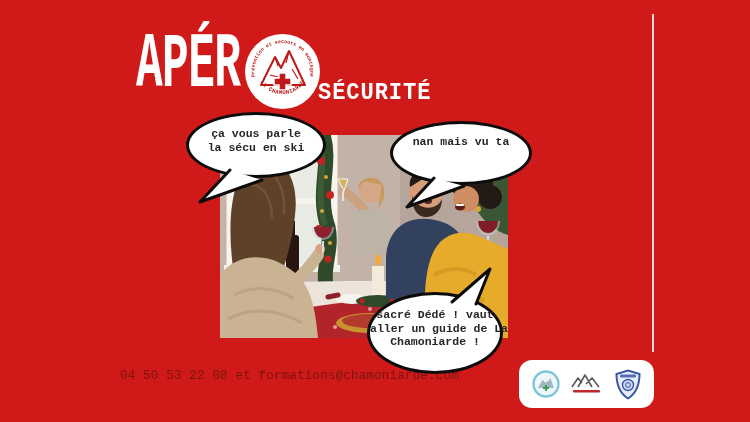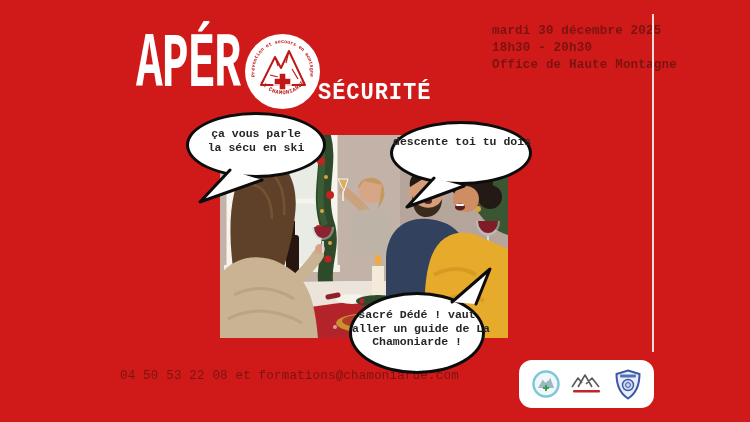--- a/index.html
+++ b/index.html
@@ -39,21 +39,21 @@
   
   .bubble{
     position:absolute;background:#fff;border:3px solid var(--bubble-border);
     border-radius:50%;z-index:3;box-sizing:border-box;
     color:var(--bubble-text);font-weight:bold;font-size:11.5px;line-height:13.5px;
     text-align:center;
   }
   .bubble .ln{white-space:nowrap;}
   .b1{left:186px;top:112px;width:140px;height:66px;padding-top:12px;}
   .b2{left:390px;top:121px;width:142px;height:64px;padding-top:11px;}
-  .b3{left:349px;top:292px;width:136px;height:82px;padding-top:13px;}
+  .b3{left:367px;top:292px;width:136px;height:82px;padding-top:13px;}
   .tail{position:absolute;z-index:4;}
   .t1{left:196px;top:168px;}
   .t2{left:402px;top:176px;}
   .t3{left:442px;top:266px;}
   .tail path{fill:#fff;stroke:var(--bubble-border);stroke-width:3;stroke-linejoin:round;stroke-linecap:round;}
   .emoji-icon{display:inline-block;vertical-align:-2px;margin-left:2px;}
   
   .footer{
     position:absolute;left:120px;top:341px;color:var(--dark-red-text);
     font-size:12.5px;line-height:14px;white-space:pre-wrap;letter-spacing:.2px;
@@ -89,25 +89,20 @@
     <g>
       <path d="M35,40 h7 v5 h5 v7 h-5 v5 h-7 v-5 h-5 v-7 h5 Z" fill="#c01818" stroke="#ffffff" stroke-width="1.4"></path>
     </g>
     <text font-size="5.6" font-weight="bold" fill="#c01818" text-anchor="middle" letter-spacing="0.4">
       <textPath href="#arc-bot" startOffset="50%">LA CHAMONIARDE</textPath>
     </text>
   </svg>
 
   <div class="subtitle">SÉCURITÉ</div>
 
-  <div class="event-info">
-    <div>mardi 30 décembre 2025</div>
-    <div>18h30 - 20h30</div>
-    <div>Office de Haute Montagne</div>
-  </div>
 
   <div class="divider"></div>
 
   <svg class="photo" viewBox="0 0 288 203" preserveAspectRatio="none">
     <rect width="288" height="203" fill="#c3b2a8"></rect>
     <rect x="180" width="108" height="203" fill="#ab9a90" opacity=".55"></rect>
 
     <g>
       <rect x="10" y="2" width="104" height="130" fill="#e9ece5"></rect>
       <rect x="10" y="2" width="104" height="130" fill="none" stroke="#f7f4ee" stroke-width="7"></rect>
@@ -214,21 +209,21 @@
 
   <div class="bubble b1">
     <div class="ln">ça vous parle</div>
     <div class="ln">la sécu en ski</div>
   </div>
   <svg class="tail t1" width="70" height="38">
     <path d="M34,2 L4,34 L66,12"></path>
   </svg>
 
   <div class="bubble b2">
-    <div class="ln">descente toi tu dois</div>
+    <div class="ln">nan mais vu ta</div>
   </div>
   <svg class="tail t2" width="66" height="36">
     <path d="M32,2 L5,31 L62,10"></path>
   </svg>
 
   <div class="bubble b3">
     <div class="ln">sacré Dédé ! vaut</div>
     <div class="ln">aller un guide de La</div>
     <div class="ln">Chamoniarde !</div>
   </div>

